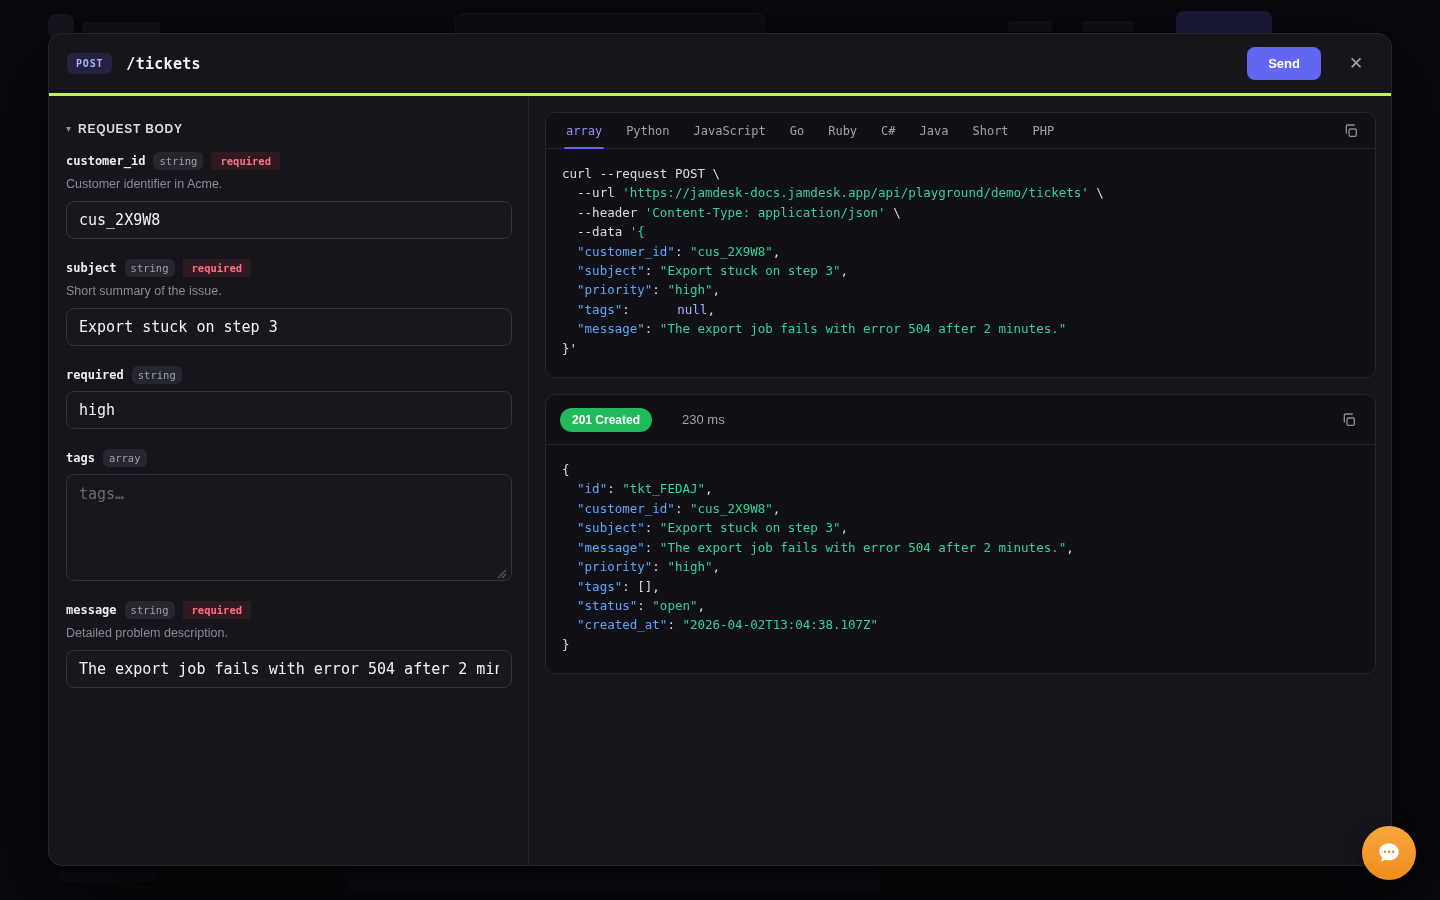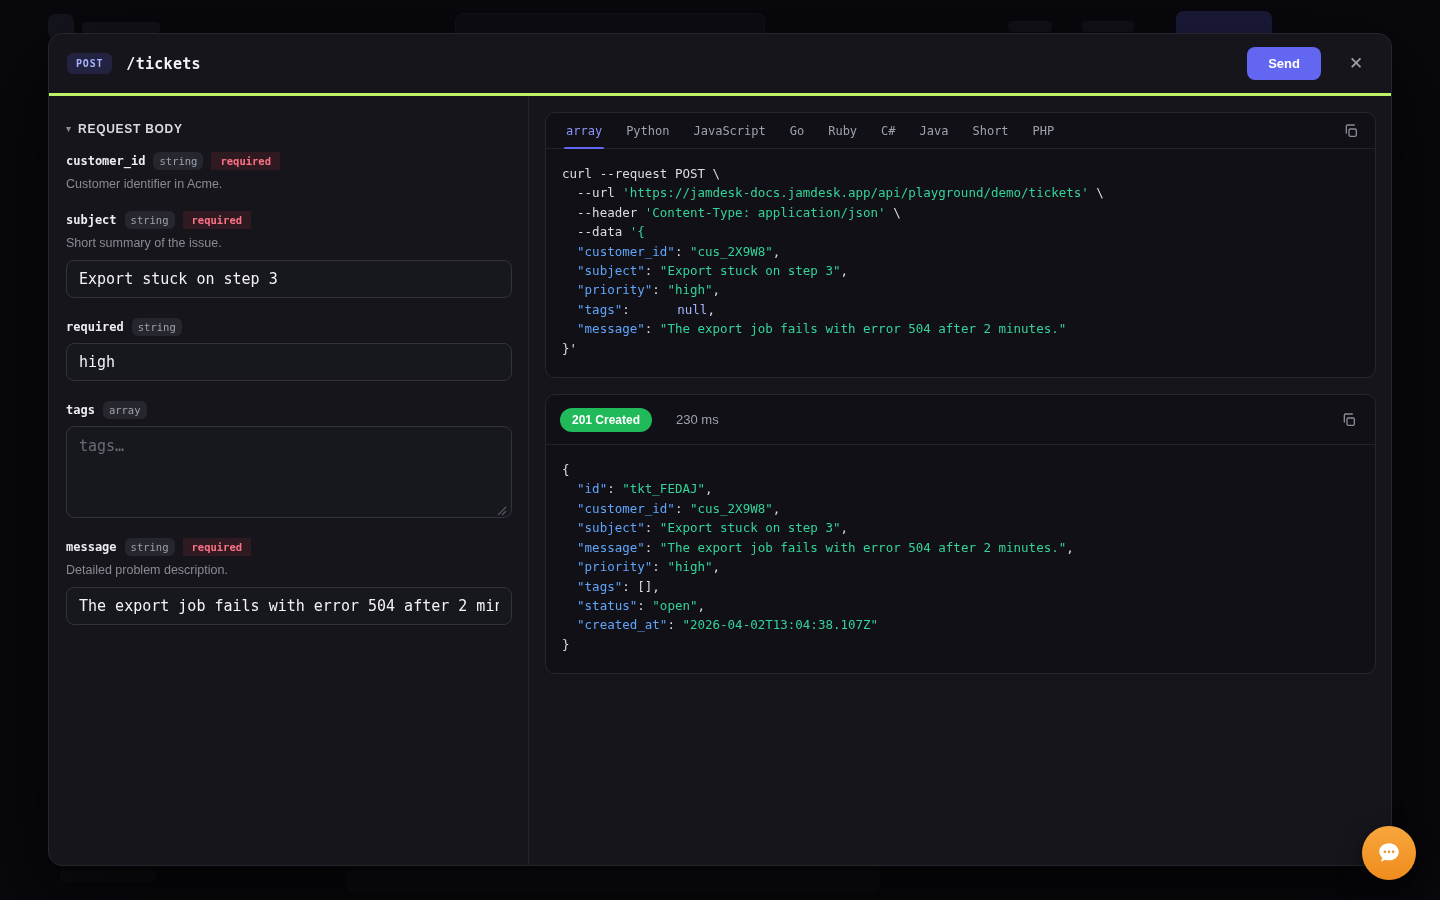--- a/index.html
+++ b/index.html
@@ -85,21 +85,21 @@
     font-family: "DejaVu Sans Mono", monospace; font-size: 10.5px; font-weight: 700;
     padding: 3px 9px; border-radius: 0;
   }
   .field-desc { color: #8a8a94; font-size: 12.5px; margin: 2px 0 10px; }
   .field-input {
     display: block; width: 100%; background: #17171e; border: 1px solid #33333d;
     border-radius: 8px; color: #f4f4f5; font-family: "DejaVu Sans Mono", monospace;
     font-size: 15px; padding: 8px 12px; outline: none;
   }
   input.field-input { height: 38px; }
-  textarea.field-input { height: 92px; resize: none; line-height: 1.5; }
+  textarea.field-input { height: 107px; resize: none; line-height: 1.5; }
   .field-input::placeholder { color: #6b6b76; }
   .textarea-wrap { position: relative; }
   .resize-grip {
     position: absolute; right: 5px; bottom: 6px; width: 10px; height: 10px;
     pointer-events: none; color: #55555f;
   }
 
   
   .right-panel { flex: 1; padding: 16px 15px 16px 16px; overflow-y: auto; }
   .code-card, .response-card {
@@ -130,21 +130,21 @@
     font-family: "DejaVu Sans Mono", monospace; font-size: 12.5px; line-height: 19.4px;
     color: #dcdce2; overflow-x: auto;
   }
   .code-line { white-space: pre; }
   .tk-plain { color: #dcdce2; }
   .tk-str   { color: var(--code-string, #34d399); }
   .tk-key   { color: var(--code-key, #60a5fa); }
   .tk-lit   { color: var(--code-lit, #a5b4fc); margin-left: 40px; }
 
   .resp-head {
-    display: flex; align-items: center; gap: 24px; height: 50px;
+    display: flex; align-items: center; gap: 30px; height: 50px;
     padding: 0 14px; border-bottom: 1px solid #232329;
   }
   .status-badge {
     background: var(--success, #21ba5a); color: #ffffff; font-size: 12px; font-weight: 700;
     padding: 5px 12px; border-radius: 999px;
   }
   .latency { color: #9ca3af; font-size: 13px; }
 
   
   .chat-fab {
@@ -189,20 +189,21 @@
           <span class="section-title">REQUEST BODY</span>
         </div>
         <div id="fields">
             <div class="field">
               <div class="field-head">
                 <span class="field-name">customer_id</span>
                 <span class="badge-type">string</span>
                 <span class="badge-required">required</span>
               </div>
               <div class="field-desc">Customer identifier in Acme.</div>
+              <input class="field-input" value="cus_2X9W8" style="">
             </div>
             <div class="field">
               <div class="field-head">
                 <span class="field-name">subject</span>
                 <span class="badge-type">string</span>
                 <span class="badge-required">required</span>
               </div>
               <div class="field-desc">Short summary of the issue.</div>
               <input class="field-input" value="Export stuck on step 3" style="">
             </div>

